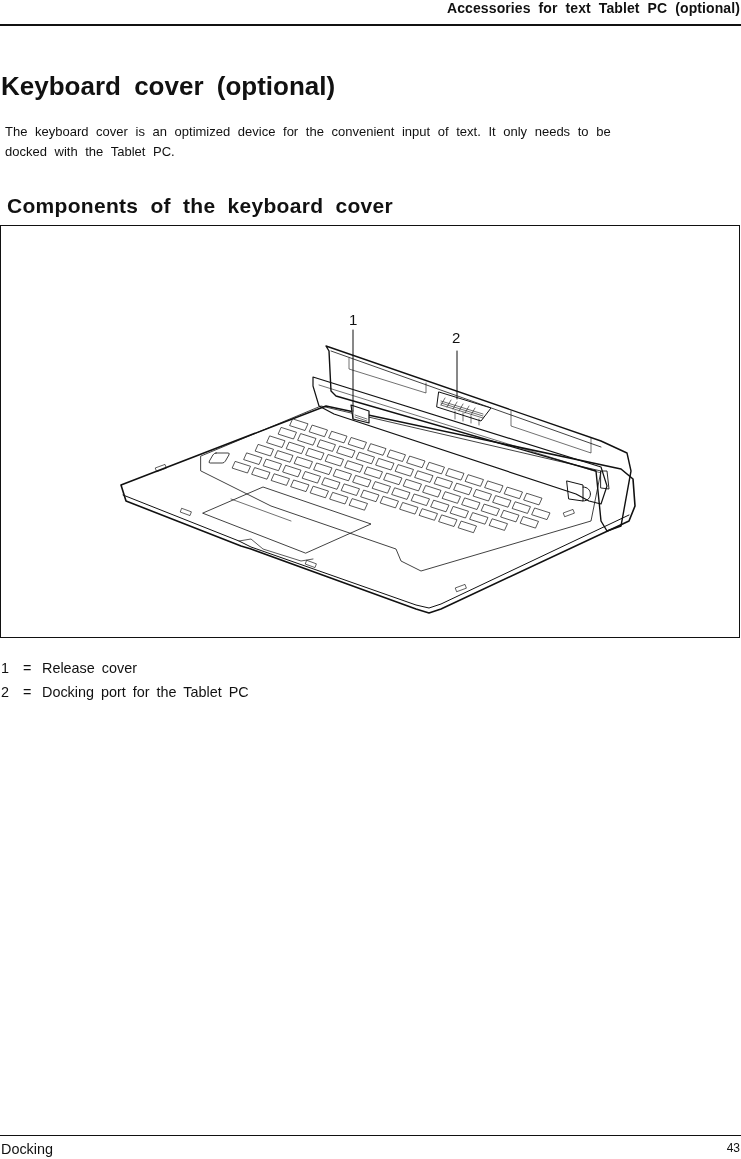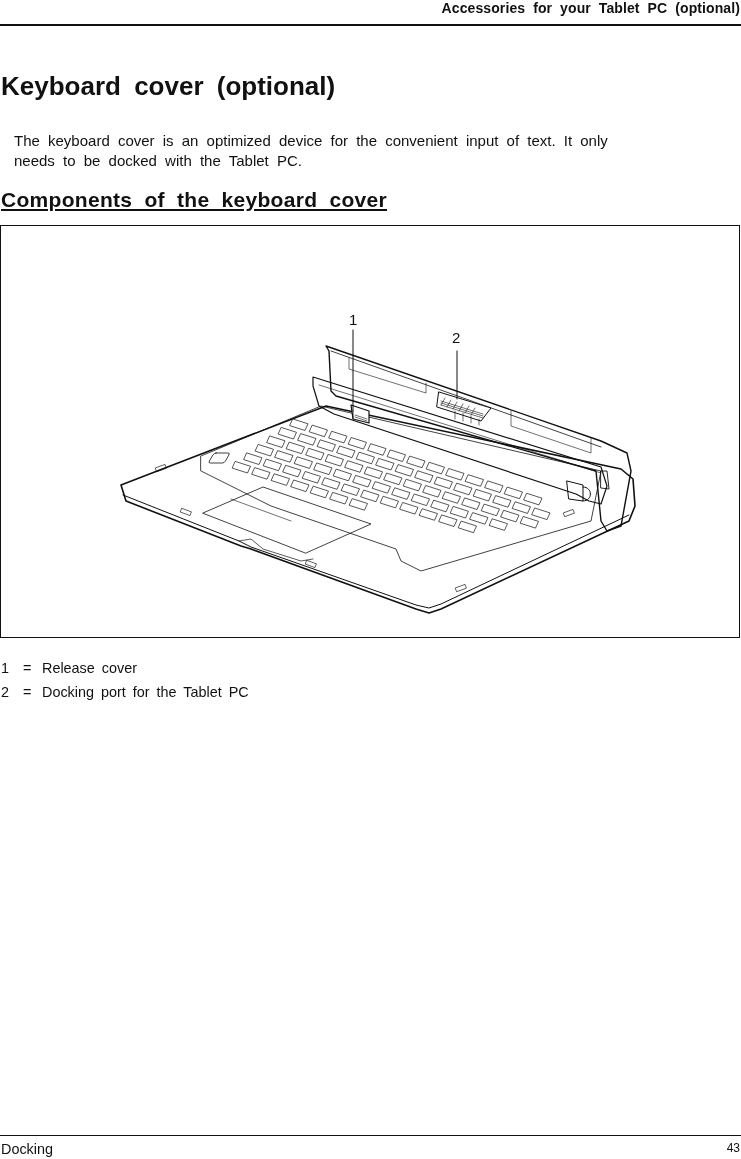--- a/index.html
+++ b/index.html
@@ -14,26 +14,26 @@
   }
   .header-rule {
     position: absolute; left: 0; top: 24px; width: 741px; height: 0;
     border-top: 2px solid #111111;
   }
   .h1 {
     position: absolute; left: 1px; top: 71px; margin: 0;
     font-weight: bold; font-size: 26px; word-spacing: 6px; white-space: nowrap; text-align: center;
   }
   .intro {
-    position: absolute; left: 1px; top: 118px; width: 620px; margin: 13px;
-    font-size: 15px; line-height: 20px; word-spacing: 4px;
+    position: absolute; left: 1px; top: 118px; width: 620px; margin: 4px;
+    font-size: 13px; line-height: 20px; word-spacing: 4px;
   }
   .h2 {
-    position: absolute; left: 1px; top: 188px; margin: 0;
-    font-weight: bold; font-size: 21px; word-spacing: 6px; letter-spacing: 0.3px; white-space: nowrap; text-decoration: underline;
+    position: absolute; left: 1px; top: 188px; margin: 6px;
+    font-weight: bold; font-size: 21px; word-spacing: 6px; letter-spacing: 0.3px; white-space: nowrap;
   }
   .figure-frame {
     position: absolute; left: 0; top: 225px; width: 738px; height: 411px;
     border: 1.5px solid #111111; background: #fff;
   }
   .figure-frame svg { position: absolute; left: 0; top: 0; }
   .callout {
     position: absolute; font-size: 15px; font-family: "Liberation Sans", sans-serif;
   }
   .legend { position: absolute; left: 1px; top: 656px; font-size: 14.4px; }
@@ -43,21 +43,21 @@
   .footer-rule {
     position: absolute; left: 0; top: 1135px; width: 741px; height: 0;
     border-top: 1px solid #111111;
   }
   .footer-left { position: absolute; left: 1px; top: 1141px; font-size: 14.4px; }
   .footer-right { position: absolute; right: 1px; top: 1141px; font-size: 12px; }
 </style>
 </head>
 <body>
 
-<div class="running-header">Accessories for your Tablet PC (optional)</div>
+<div class="running-header">Accessories for text Tablet PC (optional)</div>
 <div class="header-rule"></div>
 
 <h1 class="h1">Keyboard cover (optional)</h1>
 <p class="intro">The keyboard cover is an optimized device for the convenient input of text. It only needs to be docked with the Tablet PC.</p>
 
 <h2 class="h2">Components of the keyboard cover</h2>
 
 <div class="figure-frame">
   <svg width="738" height="411" viewBox="0 225 738 411" fill="none" stroke="#111" stroke-width="1" stroke-linejoin="round" stroke-linecap="round">
 

